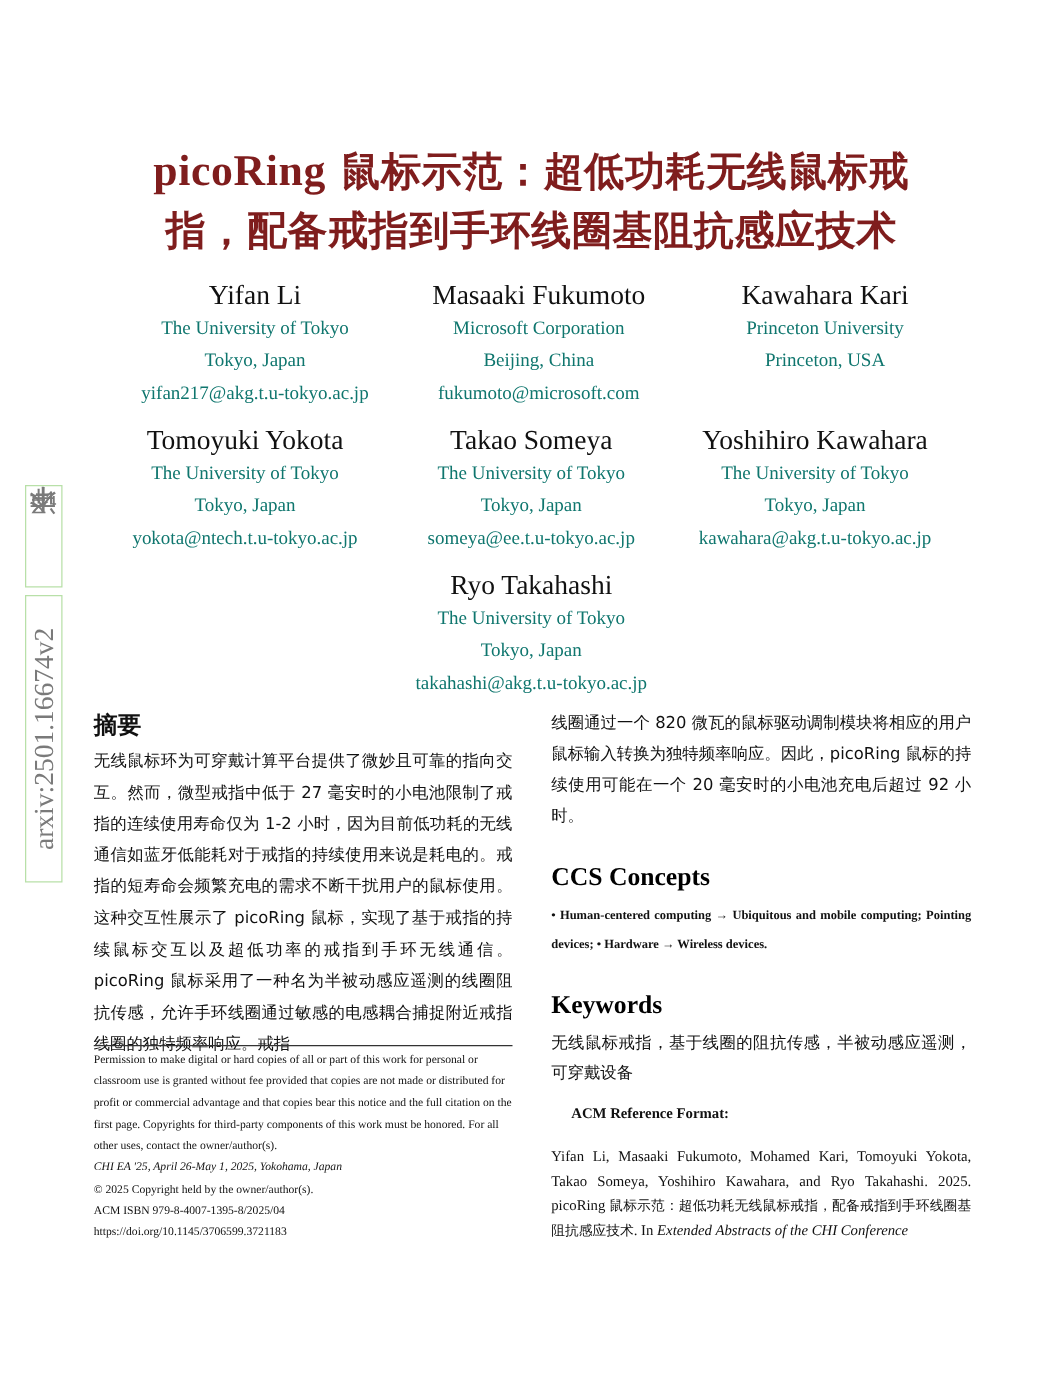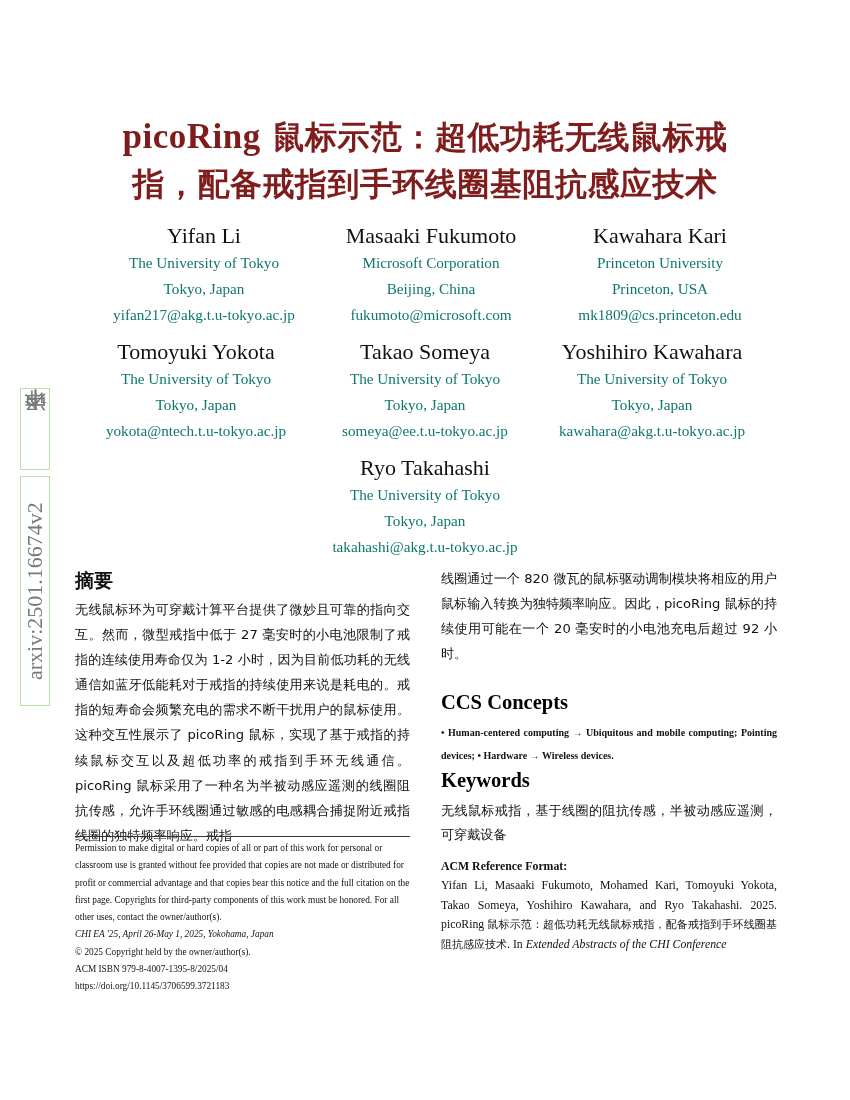--- a/index.html
+++ b/index.html
@@ -23,21 +23,21 @@
   .section-h-cn { font-family: "DejaVu Sans", sans-serif; font-weight: bold; font-size: 19px; line-height: 30px; margin: 0 0 2px 0; }
   .body-cn { font-family: "DejaVu Sans", sans-serif; font-size: 13.1px; line-height: 25.1px; text-align: justify; margin: 0; color: #111; }
 
   .divider { position: absolute; left: 75px; top: 836px; width: 335px; height: 0; border-top: 1px solid #333; }
   .footnote { position: absolute; left: 75px; top: 840px; width: 335px; font-size: 9.3px; line-height: 17.3px; color: #111; }
   .footnote p { margin: 0; }
   .footnote .it { font-style: italic; }
 
   .section-h { font-family: "Liberation Serif", serif; font-weight: bold; font-size: 20.5px; line-height: 26px; margin: 0; color: #000; }
   .ccs { font-family: "Liberation Serif", serif; font-weight: bold; font-size: 10px; line-height: 23px; text-align: justify; margin: 0; }
-  .acm-h { font-family: "Liberation Serif", serif; font-weight: bold; font-size: 11.8px; line-height: 20px; margin: 0; }
+  .acm-h { font-family: "Liberation Serif", serif; font-weight: bold; font-size: 11.8px; line-height: 20px; margin: 16px; }
   .acm-body { font-size: 11.8px; line-height: 19.5px; text-align: justify; margin: 0; }
   .acm-body .cn { font-family: "DejaVu Sans", sans-serif; font-size: 11px; }
   .acm-body .it { font-style: italic; }
 </style>
 </head>
 <body>
 
 <div class="title">
   <div><span class="latin">picoRing</span><span> 鼠标示范：超低功耗无线鼠标戒</span></div>
   <div>指，配备戒指到手环线圈基阻抗感应技术</div>
@@ -52,21 +52,20 @@
 <div class="author" style="left:306px; top:222px;">
   <div class="name">Masaaki Fukumoto</div>
   <div class="line">Microsoft Corporation</div>
   <div class="line">Beijing, China</div>
   <div class="line">fukumoto@microsoft.com</div>
 </div>
 <div class="author" style="left:535px; top:222px;">
   <div class="name">Kawahara Kari</div>
   <div class="line">Princeton University</div>
   <div class="line">Princeton, USA</div>
-  <div class="line">mk1809@cs.princeton.edu</div>
 </div>
 
 <div class="author" style="left:71px; top:338px;">
   <div class="name">Tomoyuki Yokota</div>
   <div class="line">The University of Tokyo</div>
   <div class="line">Tokyo, Japan</div>
   <div class="line">yokota@ntech.t.u-tokyo.ac.jp</div>
 </div>
 <div class="author" style="left:300px; top:338px;">
   <div class="name">Takao Someya</div>
@@ -106,18 +105,18 @@
   <p>ACM ISBN 979-8-4007-1395-8/2025/04</p>
   <p>https://doi.org/10.1145/3706599.3721183</p>
 </div>
 
 <div class="col-right">
   <p class="body-cn" style="margin-top:1px;">线圈通过一个 820 微瓦的鼠标驱动调制模块将相应的用户鼠标输入转换为独特频率响应。因此，picoRing 鼠标的持续使用可能在一个 20 毫安时的小电池充电后超过 92 小时。</p>
 
   <h2 class="section-h" style="margin-top:23px;">CCS Concepts</h2>
   <p class="ccs" style="margin-top:6px;">• Human-centered computing → Ubiquitous and mobile computing; Pointing devices; • Hardware → Wireless devices.</p>
 
-  <h2 class="section-h" style="">Keywords</h2>
+  <h2 class="section-h" style="margin-top:24px;">Keywords</h2>
   <p class="body-cn" style="margin-top:6px; line-height:24px;">无线鼠标戒指，基于线圈的阻抗传感，半被动感应遥测，可穿戴设备</p>
 
   <p class="acm-h" style="margin-top:9px;">ACM Reference Format:</p>
   <p class="acm-body"><span>Yifan Li, Masaaki Fukumoto, Mohamed Kari, Tomoyuki Yokota, Takao Someya, Yoshihiro Kawahara, and Ryo Takahashi. 2025. picoRing </span><span class="cn">鼠标示范：超低功耗无线鼠标戒指，配备戒指到手环线圈基阻抗感应技术</span><span>. In </span><span class="it">Extended Abstracts of the CHI Conference</span></p>
 </div>
 
 </body></html>

